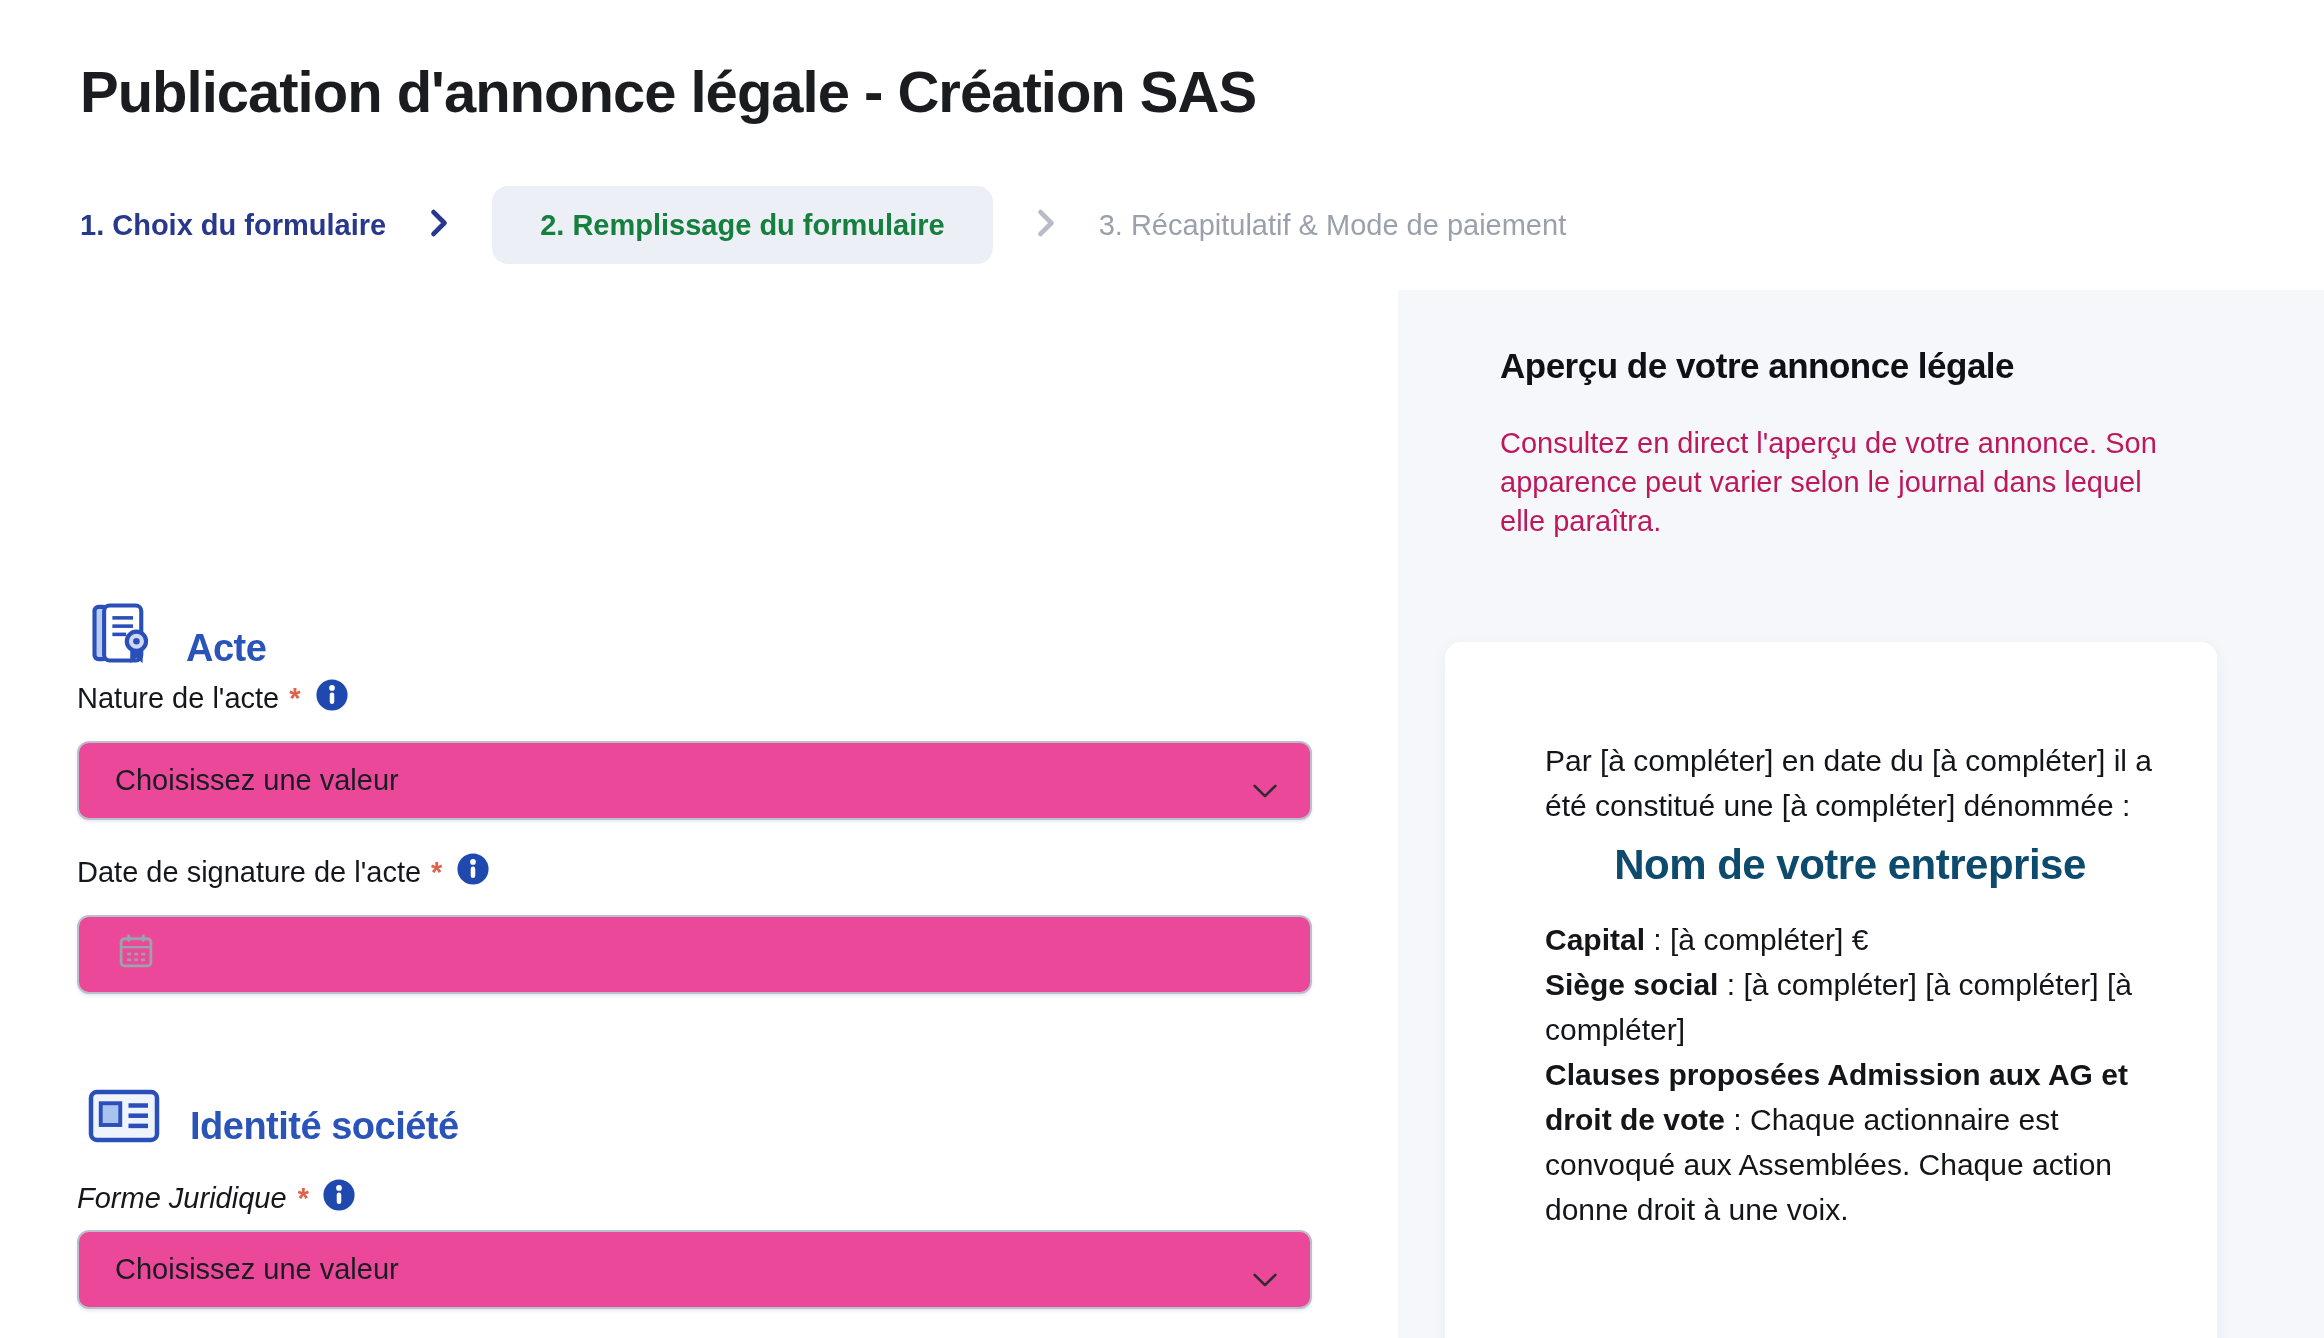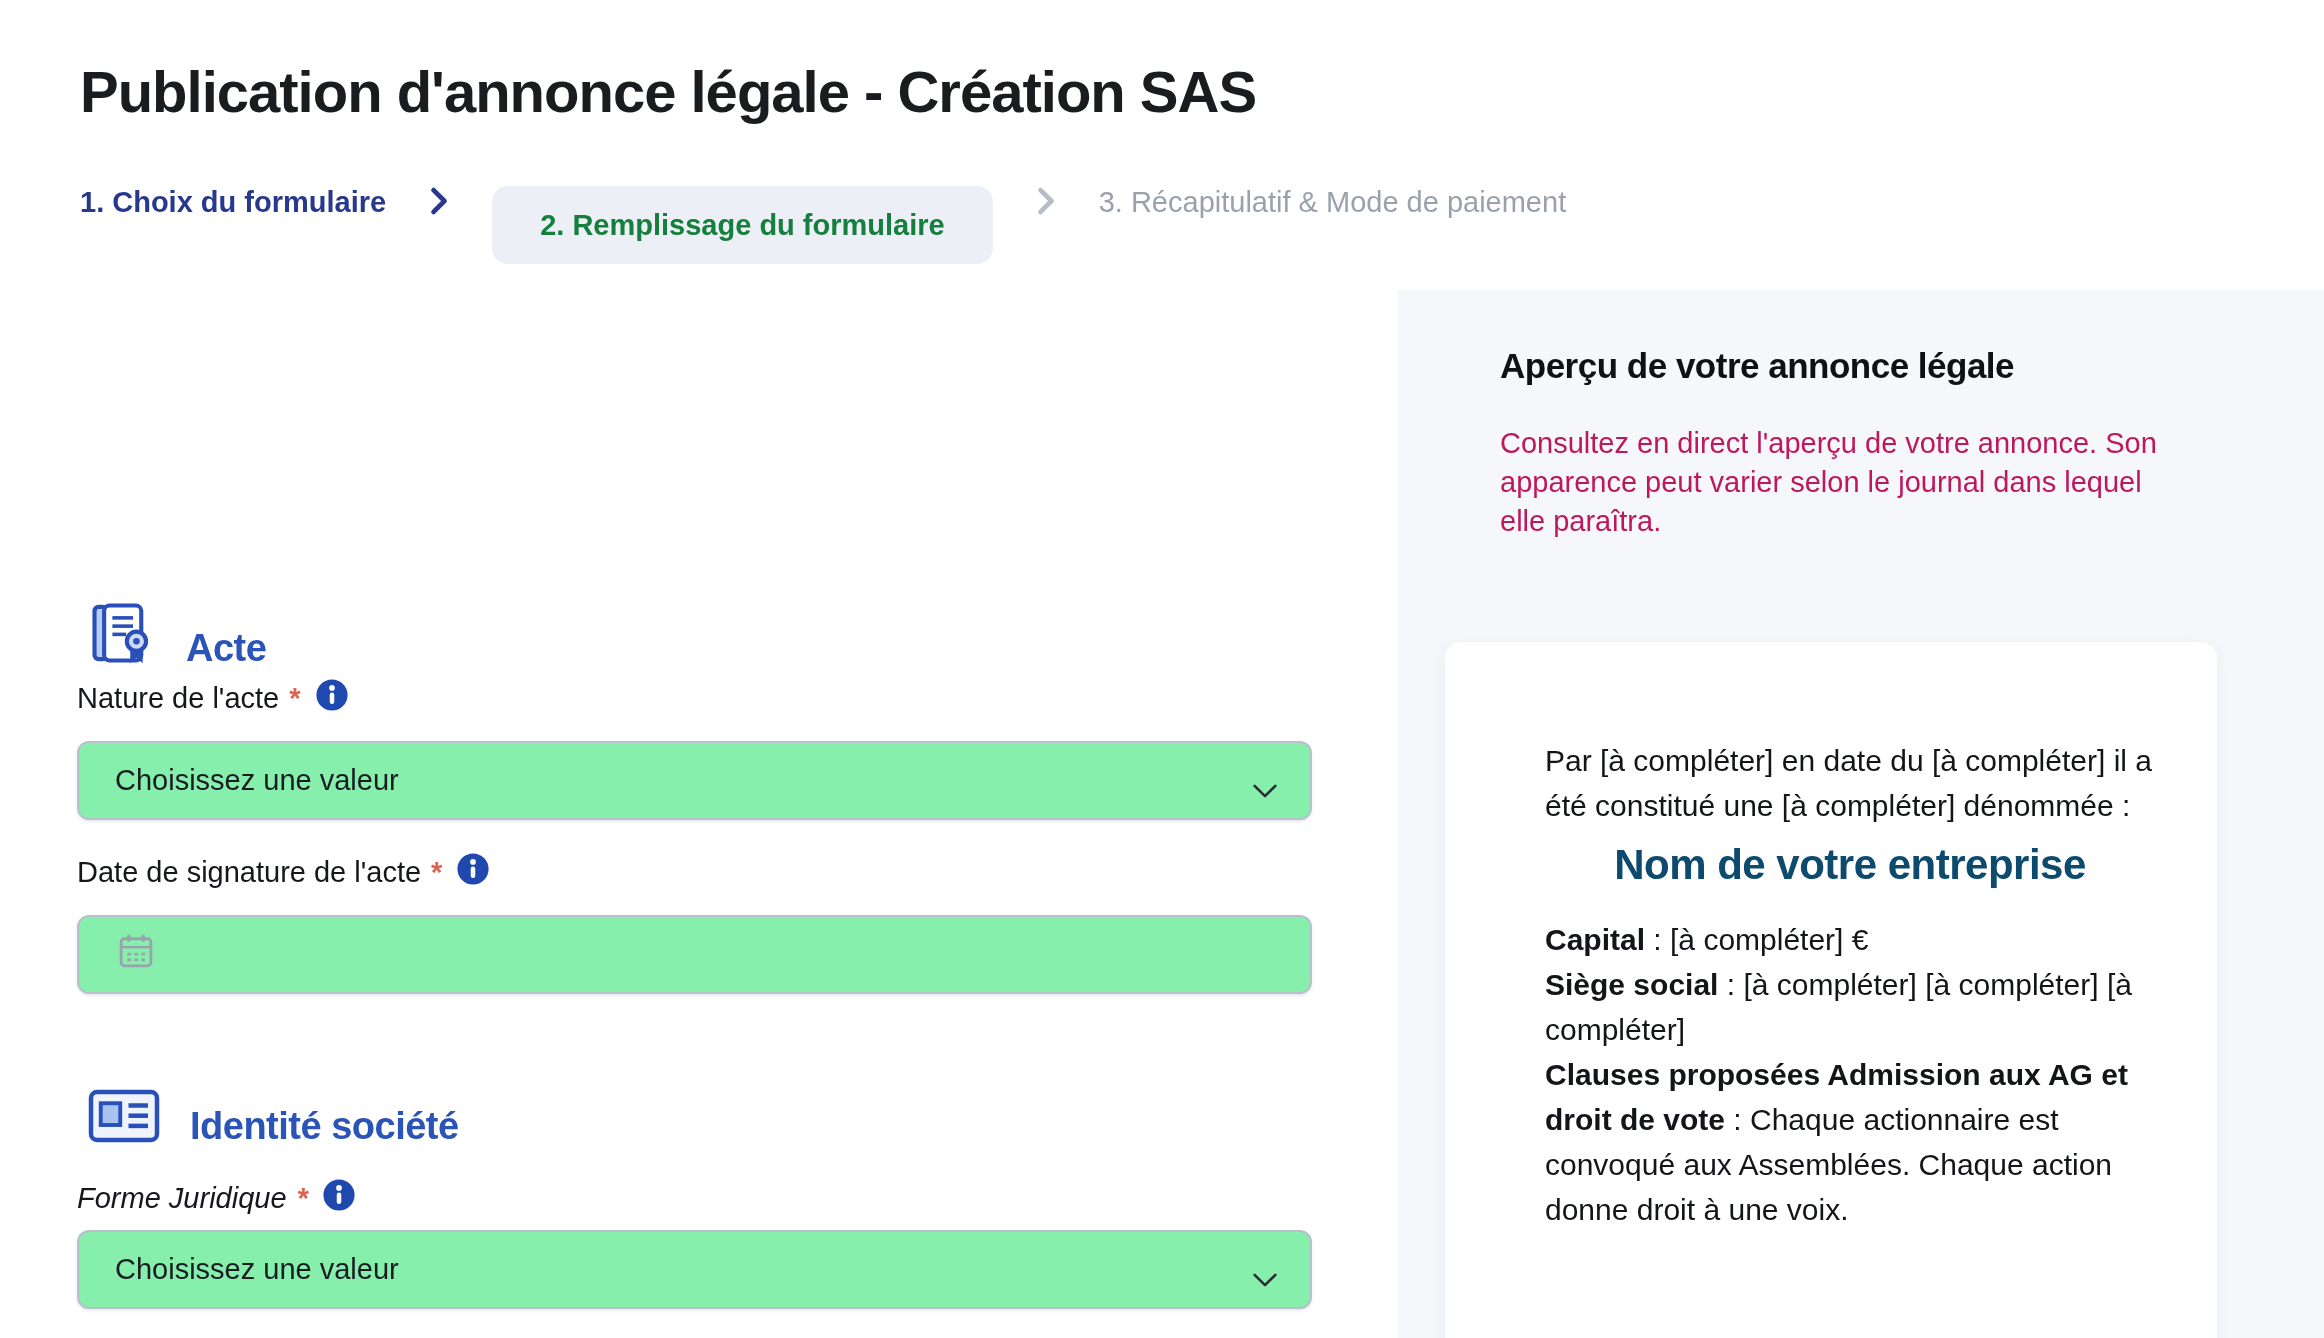--- a/index.html
+++ b/index.html
@@ -14,21 +14,21 @@
 
   
   .header { position:absolute; left:0; top:0; width:2024px; height:290px; background:#ffffff; }
   .page-title {
     position:absolute; left:80px; top:58px;
     font-size:58px; font-weight:700; letter-spacing:-1px; color:#1b1c1f;
     white-space:nowrap;
   }
   .steps {
     position:absolute; left:80px; top:186px; height:78px;
-    display:flex; align-items:flex-start; gap:42px; white-space:nowrap;
+    display:flex; align-items:center; gap:42px; white-space:nowrap;
   }
   .step { font-size:29px; }
   .step-done { color:#27388d; font-weight:700; }
   .step-active {
     color:#15803d; font-weight:700;
     background:#edeff6; border-radius:16px;
     height:78px; display:flex; align-items:center; padding:0 48px;
   }
   .step-upcoming { color:#9ba1ac; font-weight:400; }
   .chev { display:block; }
@@ -52,21 +52,21 @@
     font-size:29px; color:#15171c;
   }
   .field-label.nature { top:388px; }
   .field-label.datesig { top:562px; }
   .field-label.forme { top:888px;font-style:italic; }
   .required { color:#e0614d; font-weight:700; margin-left:10px; }
   .info-badge { margin-left:14px; display:block; }
 
   .input {
     position:absolute; left:77px; width:1235px; height:79px;
-    background:#86efac;
+    background:#ec4899;
     border:2px solid #b9c0cd; border-radius:12px;
     box-shadow:0 2px 3px rgba(105,115,140,0.15);
     display:flex; align-items:center;
     padding:0 36px;
     font-size:29px; color:#191c22;
   }
   .input.select-nature { top:451px; }
   .input.date-input { top:625px; }
   .input.select-forme { top:940px; }
   .select-chevron { position:absolute; right:32px; top:50%; margin-top:-8px; }

